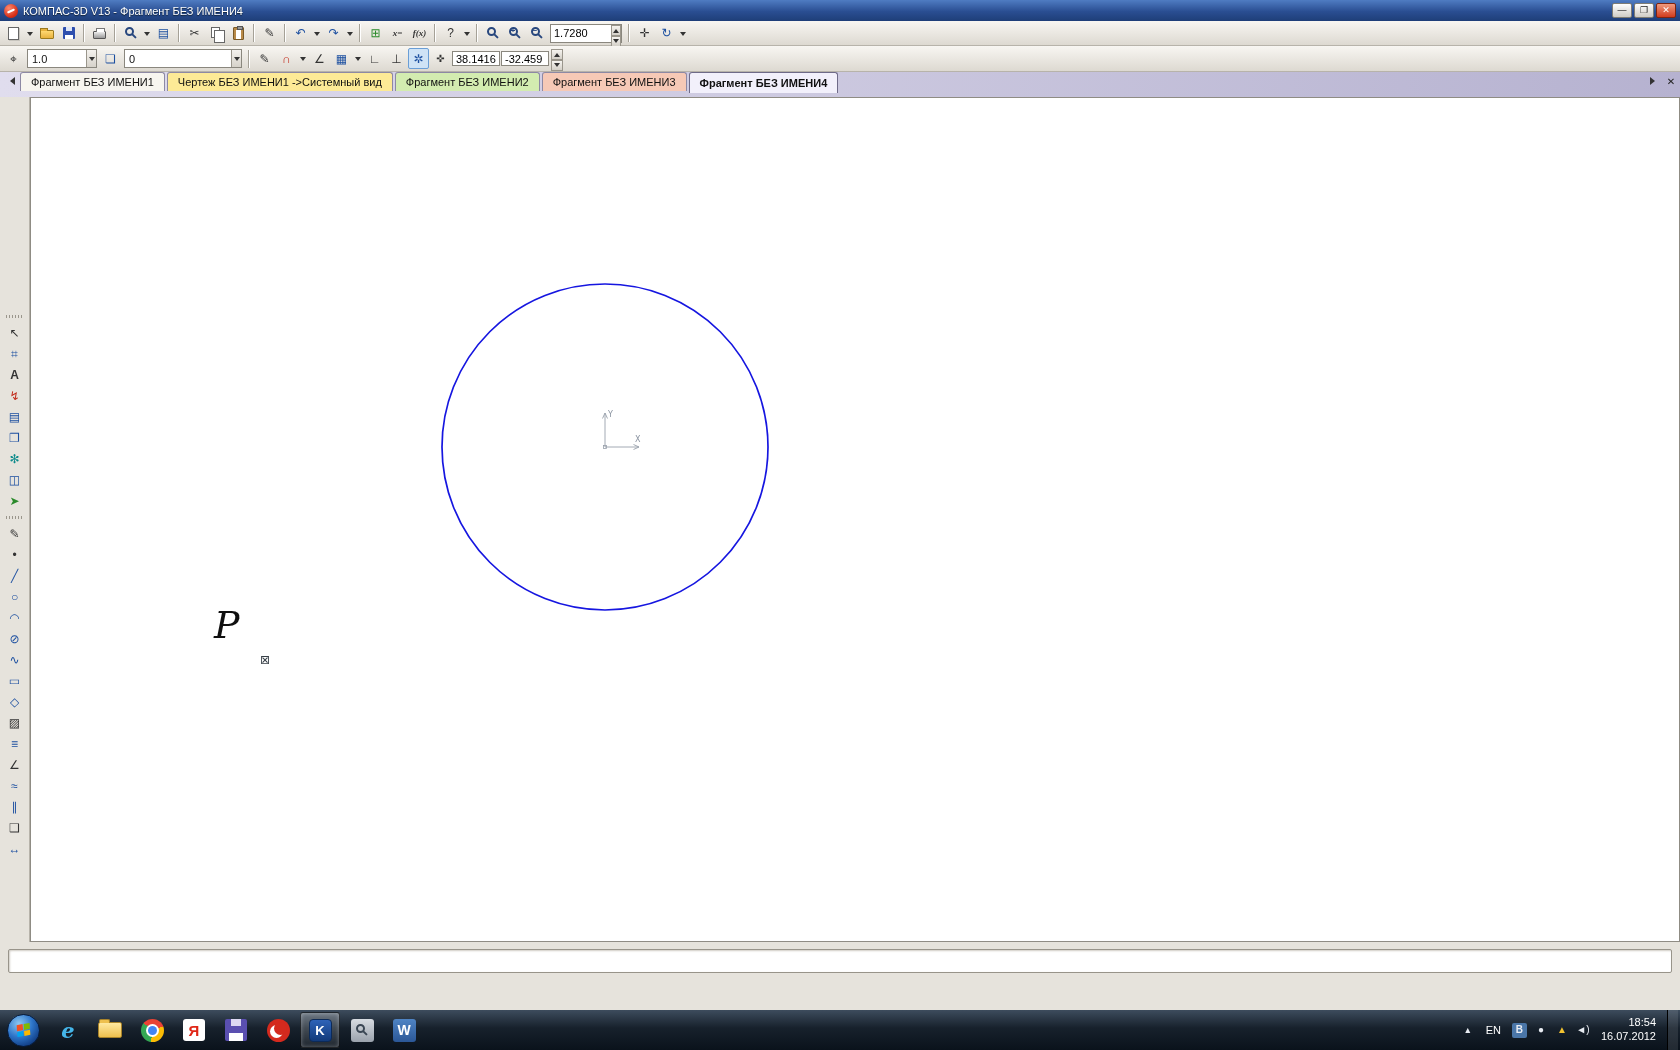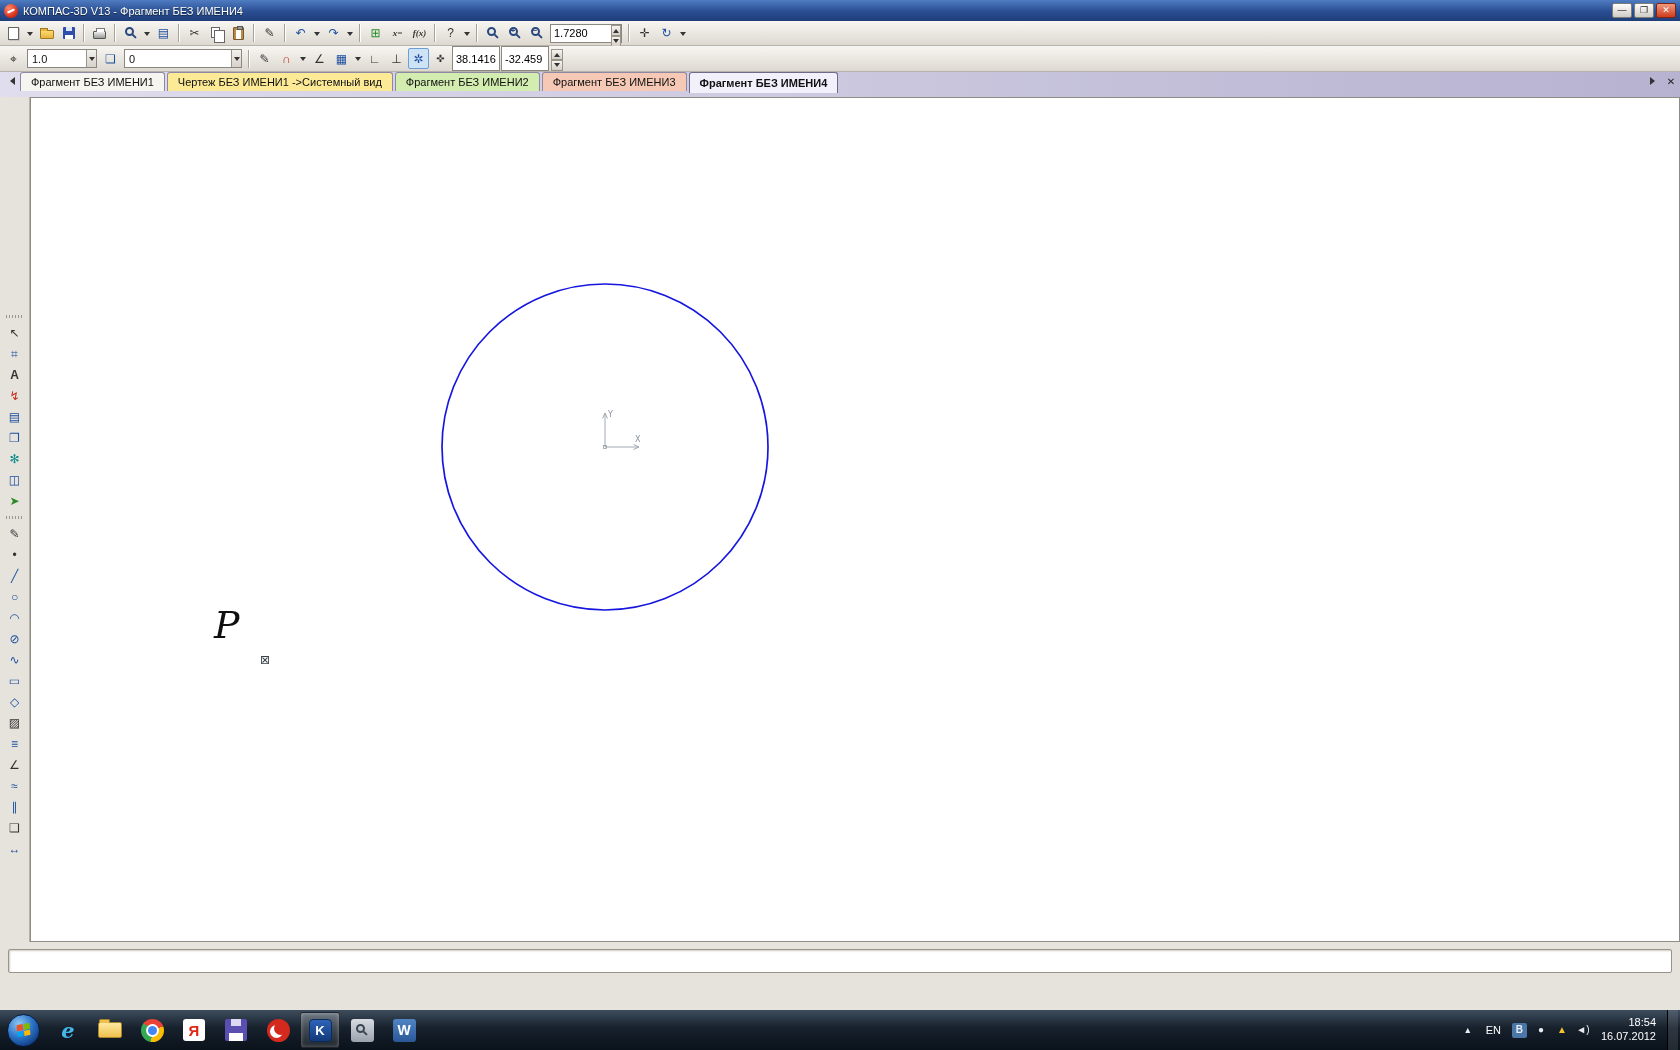--- a/index.html
+++ b/index.html
@@ -28,21 +28,21 @@
   .caret-btn{width:10px;height:21px;display:flex;align-items:center;justify-content:center}
   .caret-btn::after{content:"";border:3px solid transparent;border-top:4px solid #333;margin-top:4px}
   .sep{width:2px;height:18px;margin:0 3px;border-left:1px solid #a5a197;border-right:1px solid #fff}
   .g{font-style:normal;font-size:12px;line-height:1;color:#333}
   .g.sm{font-size:10px}
   .g.it{font:italic bold 9px "Liberation Serif",serif}
   .g.b{color:#1c4fa0}.g.r{color:#c22a1a}.g.gr{color:#2a8a2a}.g.t{color:#0a8a8a}.g.d{color:#333}
   .combo{display:flex;align-items:center;height:19px;background:#fff;border:1px solid #8a877e;margin:12px 2px}
   .combo .val{padding:0 4px;flex:1;white-space:nowrap}
   .combo .caret-btn{height:17px;background:linear-gradient(#f4f2ee,#d6d2ca);border-left:1px solid #9a968c}
-  .tinput{height:25px;border:1px solid #8a877e;background:#fff;font:11px "Liberation Sans",sans-serif;padding:0 3px}
+  .tinput{height:15px;border:1px solid #8a877e;background:#fff;font:11px "Liberation Sans",sans-serif;padding:0 3px}
   .spin{display:flex;flex-direction:column;width:12px;height:19px;margin-left:1px}
   .spin b{flex:1;display:flex;align-items:center;justify-content:center;background:linear-gradient(#f6f4f0,#d4d0c8);border:1px solid #9a968c}
   .spin b.up::after{content:"";border:3px solid transparent;border-bottom:4px solid #333;margin-bottom:2px}
   .spin b.dn::after{content:"";border:3px solid transparent;border-top:4px solid #333;margin-top:2px}
 
   
   .ic-page{width:11px;height:13px;background:#fff;border:1px solid #666;box-shadow:1px 1px 0 #c8c5be}
   .ic-folder{position:relative;width:14px;height:9px;background:linear-gradient(#ffd972,#e8b23e);border:1px solid #9c7a1e;border-radius:1px;margin-top:3px}
   .ic-folder::before{content:"";position:absolute;top:-3px;left:-1px;width:6px;height:2px;background:#e8b23e;border:1px solid #9c7a1e;border-bottom:none}
   .ic-floppy{position:relative;width:12px;height:12px;background:#2e4fae;border-radius:1px}

